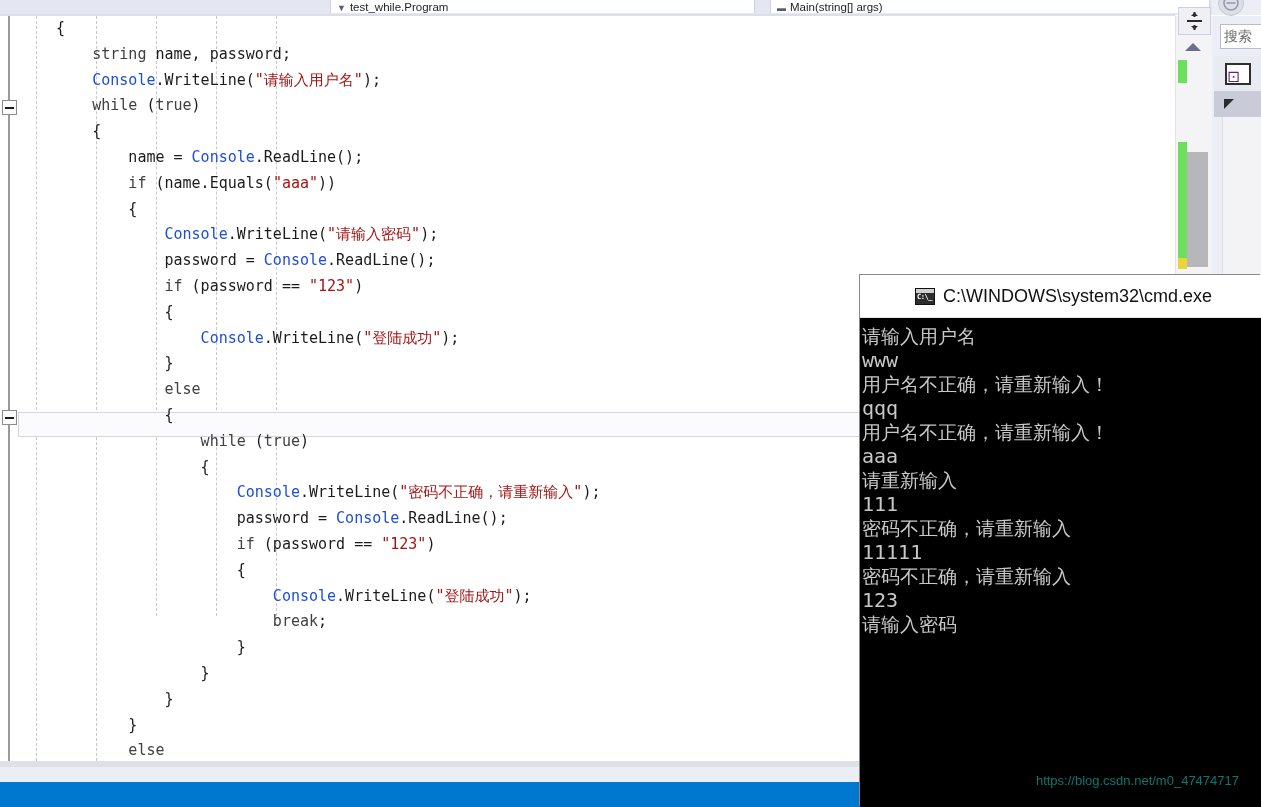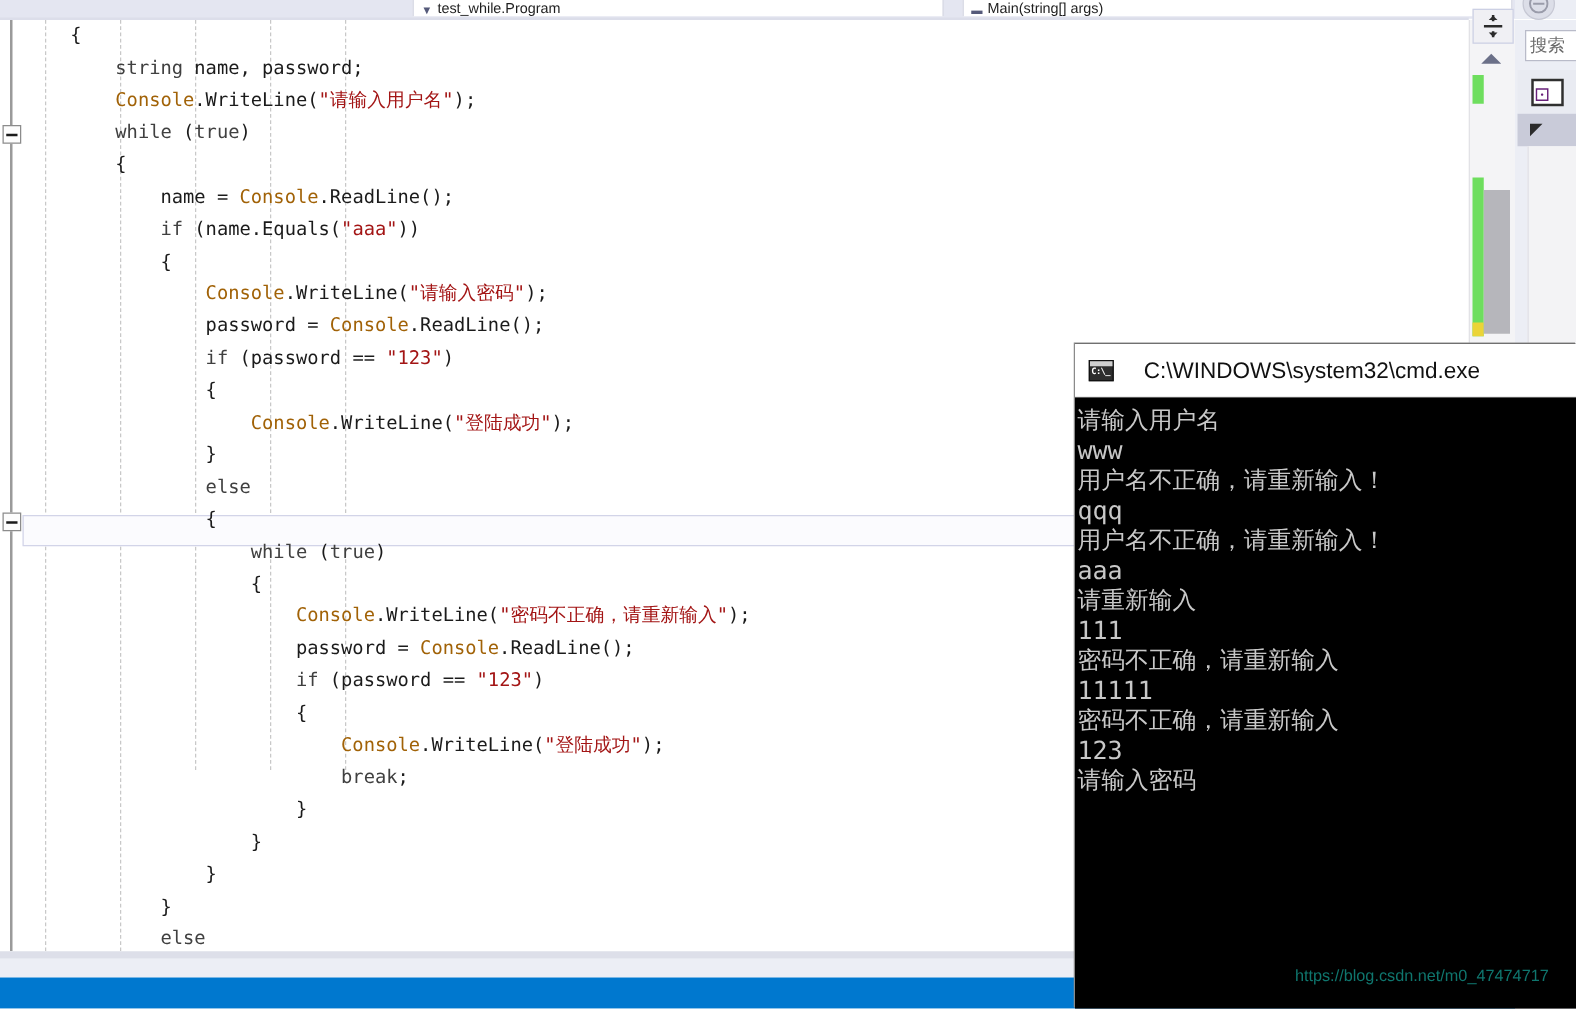--- a/index.html
+++ b/index.html
@@ -127,21 +127,21 @@
     line-height: 25.8px;
     color: #1b1b1b;
     white-space: pre;
   }
   .code .line {
     height: 25.8px;
     padding-left: 20px;
     white-space: pre;
   }
   .kw  { color: #404040; }
-  .typ { color: #a16207; }
+  .typ { color: #1d4ed8; }
   .str { color: #a31515; }
   .pln { color: #1b1b1b; }
 
   
   .scrollcol {
     position: absolute;
     left: 1175px; top: 16px;
     width: 37px; height: 745px;
     background: #f4f4f6;
     border-left: 1px solid #e2e2e6;
@@ -304,20 +304,21 @@
     gap: 8px;
     border-bottom: 1px solid #e6e6e6;
   }
   .cmd-ico {
     position: relative;
     width: 20px; height: 17px;
     background: #2d2d2d;
     border: 1px solid #111;
     box-sizing: border-box;
     flex: 0 0 auto;
+    margin-left: 44px;
   }
   .cmd-ico .bar {
     position: absolute;
     left: 0; top: 0;
     width: 100%; height: 4px;
     background: #cfcfcf;
   }
   .cmd-ico .prompt {
     position: absolute;
     left: 1px; top: 5px;
@@ -326,21 +327,20 @@
     font-weight: bold;
     color: #ffffff;
     line-height: 1;
     letter-spacing: -0.5px;
   }
   .cmd-title-text {
     font-size: 18px;
     color: #111111;
     white-space: nowrap;
     font-family: "Liberation Sans", sans-serif;
-    margin-left: 16px;
   }
   .cmd-body {
     position: absolute;
     left: 0; top: 43px;
     width: 438px; height: 489px;
     background: #000000;
     padding: 6px 0 0 2px;
     box-sizing: border-box;
     overflow: hidden;
   }

